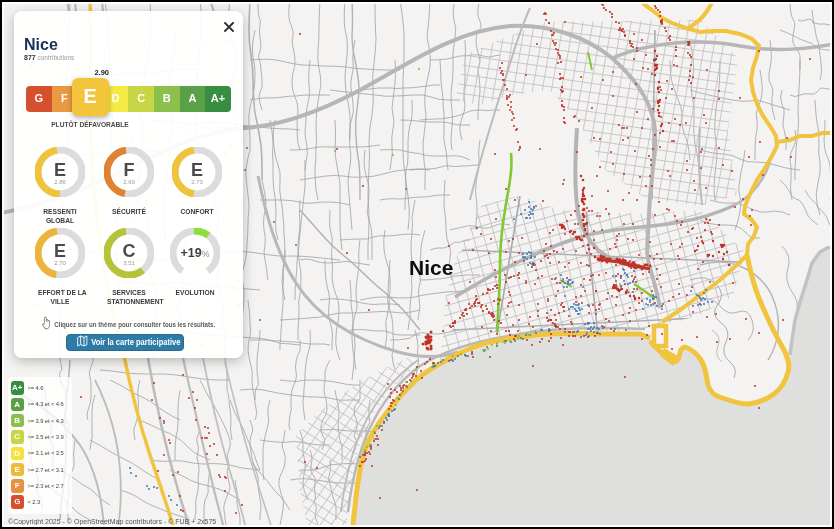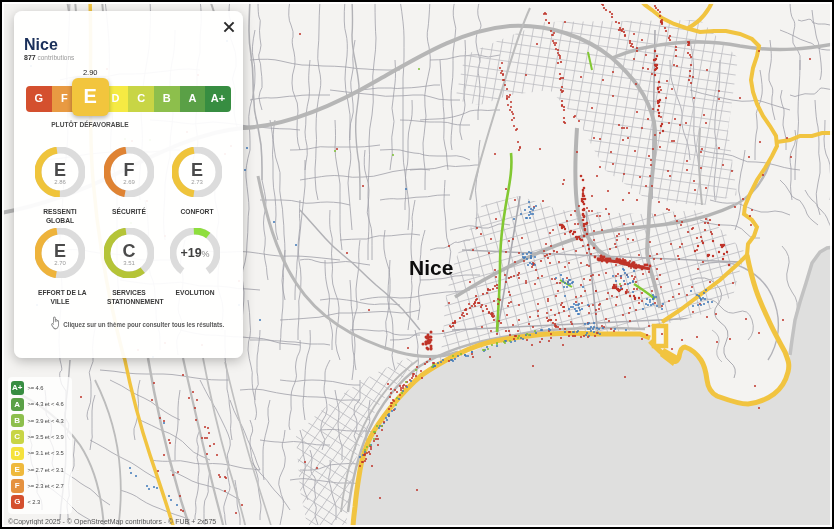--- a/index.html
+++ b/index.html
@@ -9,25 +9,25 @@
 .close{position:absolute;right:8px;top:10px}
 .title{position:absolute;left:10px;top:26px;font-size:16px;line-height:16px;font-weight:bold;color:#1a2f5a}
 .contrib{position:absolute;left:10px;top:43px;font-size:6.5px;color:#9b9b9b}
 .contrib b{color:#333;font-size:7px}
 .scalewrap{position:absolute;left:0;top:0;width:229px}
 .scale{position:absolute;left:12px;top:75px;display:flex}
 .cell{width:25.6px;height:25.6px;line-height:25.6px;text-align:center;color:#fff;font-weight:bold;font-size:11px}
 .cell.first{border-radius:4px 0 0 4px}
 .cell.last{border-radius:0 4px 4px 0}
 .tile{position:absolute;left:57.5px;top:67px;width:37.5px;height:37.5px;background:#f2c53d;border-radius:6px;box-shadow:0 2px 5px rgba(0,0,0,0.3);color:#fff;font-weight:bold;font-size:20px;text-align:center;line-height:37.5px;z-index:2}
-.tileval{position:absolute;left:57.5px;top:57px;width:37.5px;text-align:center;font-size:7.5px;color:#222;font-weight:normal}
+.tileval{position:absolute;left:57.5px;top:57px;width:37.5px;text-align:right;font-size:7.5px;color:#222;font-weight:bold}
 .verdict{position:absolute;left:0;top:110px;width:152px;text-align:center;font-size:6.6px;font-weight:bold;color:#4a4a4a;letter-spacing:0}
 .gi{position:absolute;width:50px;text-align:center}
 .glab{margin-top:6px;font-size:7.6px;font-weight:bold;color:#383838;line-height:9.5px;white-space:nowrap;transform:scaleX(0.88);transform-origin:50% 0}
-.hint{position:absolute;left:0;top:305px;width:229px;text-align:right;font-size:7.5px;font-weight:bold;color:#5a5a5a}
+.hint{position:absolute;left:0;top:305px;width:229px;text-align:center;font-size:7.5px;font-weight:bold;color:#5a5a5a}
 .hint svg{vertical-align:-3px;margin-right:3px}
 .hint .hinner{display:inline-block;transform:scaleX(0.82);transform-origin:50% 50%;white-space:nowrap}
 .btn{position:absolute;left:52px;top:323px;width:118px;height:17px;background:#2f7ba7;border:1px solid #27688f;border-radius:4px;color:#fff;font-size:9px;font-weight:bold;text-align:center;line-height:15px;white-space:nowrap}
 .btn .inner{display:inline-block;transform:scaleX(0.84);transform-origin:50% 50%;white-space:nowrap}
 .btn svg{vertical-align:-2px;margin-right:4px}
 .legend{position:absolute;left:8px;top:377px;width:64px;padding:3px 0 4px 2.5px;background:rgba(255,255,255,0.78);border-radius:4px;z-index:5}
 .lrow{height:16.3px;display:flex;align-items:center}
 .lsq{width:13.5px;height:13.5px;border-radius:3px;color:#fff;font-weight:bold;font-size:8px;text-align:center;line-height:13.5px;flex:0 0 13.5px}
 .llab{margin-left:3.5px;font-size:5.8px;color:#444;letter-spacing:-0.1px;white-space:nowrap}
 </style></head>
@@ -1806,20 +1806,23 @@
         </svg><div class="glab">SERVICES<br>STATIONNEMENT</div></div>
  <div class="gi" style="left:156px;top:216.5px"><svg width="50" height="50" viewBox="0 0 50 50">
           <path d="M 12.38,43.02 A 22,22 0 1 1 37.62,43.02" fill="none" stroke="#dcdcdc" stroke-width="7"></path>
           <path d="M 23.85,3.03 A 22,22 0 0 1 38.24,7.43" fill="none" stroke="#8ede3d" stroke-width="7"></path>
 <text x="25" y="29" text-anchor="middle" font-family="Liberation Sans, sans-serif"><tspan font-size="12.5" font-weight="bold" fill="#3f3f3f">+19</tspan><tspan font-size="9" fill="#8a8a8a">%</tspan></text>
         </svg><div class="glab">EVOLUTION</div></div>
 </div>
 <div class="hint"><span class="hinner"><svg width="13" height="14" viewBox="0 0 13 14" fill="none" stroke="#8a8a8a" stroke-width="1.1" stroke-linecap="round" stroke-linejoin="round">
           <path d="M4.2,6.5 L4.2,2.1 a1.05,1.05 0 0 1 2.1,0 L6.3,5.6 m0,-1.2 a1,1 0 0 1 2,.15 m0,.9 a1,1 0 0 1 2,.2 L10.3,8.6 a4.3,4.3 0 0 1 -1.3,3.3 a3.6,3.6 0 0 1 -4.6,.1 L2.2,9.3 a1.1,1.1 0 0 1 1.6,-1.5 l.4,.4"></path>
         </svg><span>Cliquez sur un thème pour consulter tous les résultats.</span></span></div>
+<div class="btn"><span class="inner"><svg width="13" height="12" viewBox="0 0 13 12" fill="none" stroke="#ffffff" stroke-width="1" stroke-linejoin="round">
+          <path d="M1,2.5 L4.5,1 L8.5,2.5 L12,1 L12,9.5 L8.5,11 L4.5,9.5 L1,11 Z M4.5,1 L4.5,9.5 M8.5,2.5 L8.5,11"></path>
+        </svg><span>Voir la carte participative</span></span></div>
 </div>
 <div class="legend">
     <div class="lrow">
       <div class="lsq" style="background:#378d41">A+</div>
       <div class="llab">&gt;= 4.6</div>
     </div>
     <div class="lrow">
       <div class="lsq" style="background:#5aa046">A</div>
       <div class="llab">&gt;= 4.3 et &lt; 4.6</div>
     </div>

